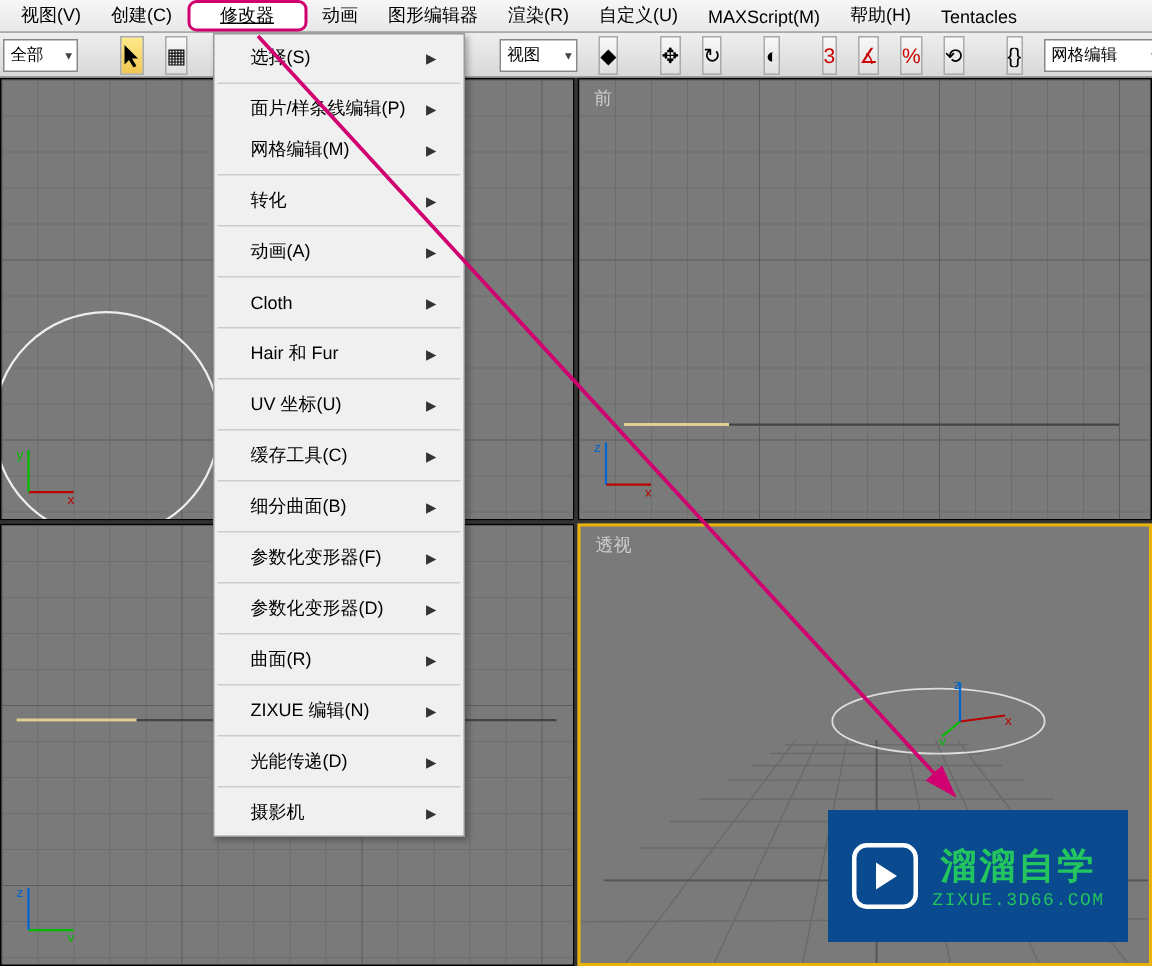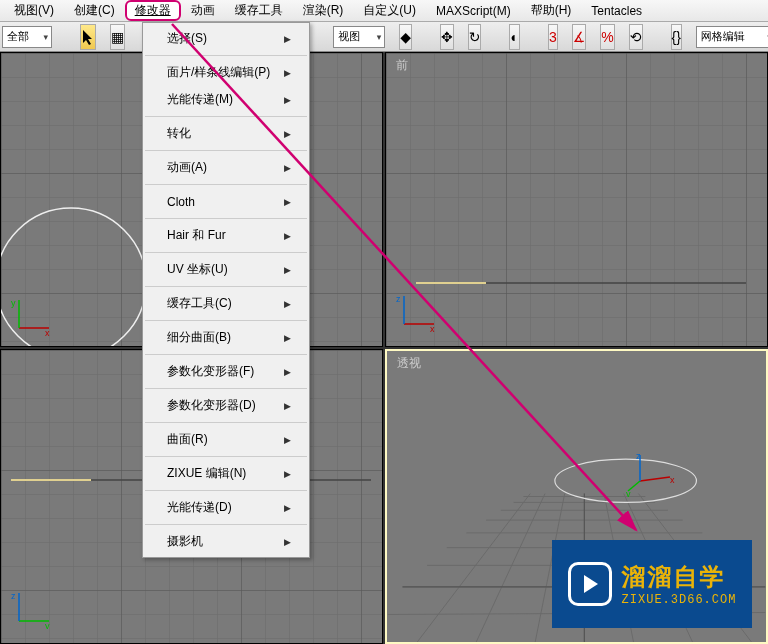--- a/index.html
+++ b/index.html
@@ -1,67 +1,67 @@
 <!DOCTYPE html>
 <html><head>
 <meta charset="utf-8">
 <style>
 * { margin: 0; padding: 0; box-sizing: border-box; font-family: "Microsoft YaHei", SimSun, Arial, sans-serif; }
 body { width: 768px; height: 644px; background: #999; overflow: hidden; position: relative; }
 
 
 .menubar { height: 22px; background: linear-gradient(#f7f7f7, #e8e8e8); border-bottom: 1px solid #aaa; display: flex; align-items: center; font-size: 12px; padding-left: 4px; }
 .menubar-item { padding: 2px 10px; cursor: default; color: #000; }
-.menubar-item.active { background: #fff; border: 2px solid #d00070; border-radius: 6px; padding: 0 8px; text-decoration: underline; }
+.menubar-item.active { background: #fff; border: 2px solid #d00070; border-radius: 6px; padding: 0 20px; text-decoration: underline; }
 
 
 .toolbar { height: 30px; background: linear-gradient(#eee, #d8d8d8); border-bottom: 1px solid #888; display: flex; align-items: center; font-size: 12px; gap: 14px; padding-left: 2px; }
 .tb-combo { height: 22px; border: 1px solid #888; background: #fff; min-width: 40px; display: flex; align-items: center; padding: 0 4px; font-size: 11px; position: relative; }
 .tb-combo::after { content: "▾"; position: absolute; right: 3px; font-size: 9px; color: #444; }
 .tb-btn { width: 26px; height: 26px; border: 1px solid #aaa; background: linear-gradient(#f8f8f8,#e0e0e0); display: flex; align-items: center; justify-content: center; font-size: 14px; }
 .tb-btn.arrow { background: linear-gradient(#ffe98a,#f0c850); }
 .tb-sep { width: 6px; }
 .tb-wide { min-width: 80px; }
 
 
 .dropdown { position: absolute; top: 22px; left: 142px; width: 168px; background: #f0f0f0; border: 1px solid #999; box-shadow: 2px 2px 4px rgba(0,0,0,0.3); font-size: 12px; z-index: 100; padding: 2px 0; }
 .dd-item { height: 27px; display: flex; align-items: center; justify-content: space-between; padding: 0 18px 0 24px; cursor: default; }
 .dd-sep { height: 1px; background: #ccc; margin: 3px 2px; }
 .dd-arrow { font-size: 9px; color: #333; }
 
 
 .viewports { position: absolute; top: 52px; left: 0; right: 0; bottom: 0; display: grid; grid-template-columns: 1fr 1fr; grid-template-rows: 1fr 1fr; gap: 2px; background: #333; }
 .viewport { background: #7a7a7a; position: relative; overflow: hidden; border: 1px solid #000; }
-.viewport.active { border: 2px solid #fef9c3; padding-left: 38px; }
+.viewport.active { border: 2px solid #eab308; padding-left: 38px; }
 .vp-label { position: absolute; top: 4px; left: 10px; font-size: 12px; color: #ccc; z-index: 5; }
 .grid-svg { position: absolute; top: 0; left: 0; width: 100%; height: 100%; }
 
 
 .gizmo { position: absolute; bottom: 10px; left: 10px; width: 40px; height: 40px; }
 
 
 .annotation { position: absolute; top: 0; left: 0; width: 768px; height: 644px; pointer-events: none; z-index: 200; }
 
 
 .watermark { position: absolute; right: 16px; bottom: 16px; width: 200px; height: 88px; background: #0a4a8f; display: flex; align-items: center; justify-content: center; gap: 10px; z-index: 150; }
 .wm-icon { width: 44px; height: 44px; border: 3px solid #fff; border-radius: 10px; display: flex; align-items: center; justify-content: center; }
 .wm-icon::after { content: ""; width: 0; height: 0; border-left: 14px solid #fff; border-top: 9px solid transparent; border-bottom: 9px solid transparent; margin-left: 3px; }
-.wm-text { color: #eab308; display: flex; flex-direction: column; }
+.wm-text { color: #22c55e; display: flex; flex-direction: column; text-align: center; }
 .wm-text .big { font-size: 24px; font-weight: bold; letter-spacing: 2px; }
 .wm-text .small { font-size: 12px; letter-spacing: 1px; font-family: Liberation Mono, monospace; }
 </style>
 </head>
 <body>
 
 <div class="menubar">
   <span class="menubar-item">视图(V)</span>
   <span class="menubar-item">创建(C)</span>
   <span class="menubar-item active">修改器</span>
   <span class="menubar-item">动画</span>
-  <span class="menubar-item">缓存工具</span>
+  <span class="menubar-item">图形编辑器</span>
   <span class="menubar-item">渲染(R)</span>
   <span class="menubar-item">自定义(U)</span>
   <span class="menubar-item">MAXScript(M)</span>
   <span class="menubar-item">帮助(H)</span>
   <span class="menubar-item">Tentacles</span>
 </div>
 
 <div class="toolbar">
   <div class="tb-combo" style="min-width:50px">全部</div>
   <div class="tb-sep"></div>
@@ -93,21 +93,21 @@
     <div class="dd-item">
       <span>选择(S)</span>
       <span class="dd-arrow">▶</span>
     </div>
     <div class="dd-sep"></div>
     <div class="dd-item">
       <span>面片/样条线编辑(P)</span>
       <span class="dd-arrow">▶</span>
     </div>
     <div class="dd-item">
-      <span>光能传递(M)</span>
+      <span>网格编辑(M)</span>
       <span class="dd-arrow">▶</span>
     </div>
     <div class="dd-sep"></div>
     <div class="dd-item">
       <span>转化</span>
       <span class="dd-arrow">▶</span>
     </div>
     <div class="dd-sep"></div>
     <div class="dd-item">
       <span>动画(A)</span>

